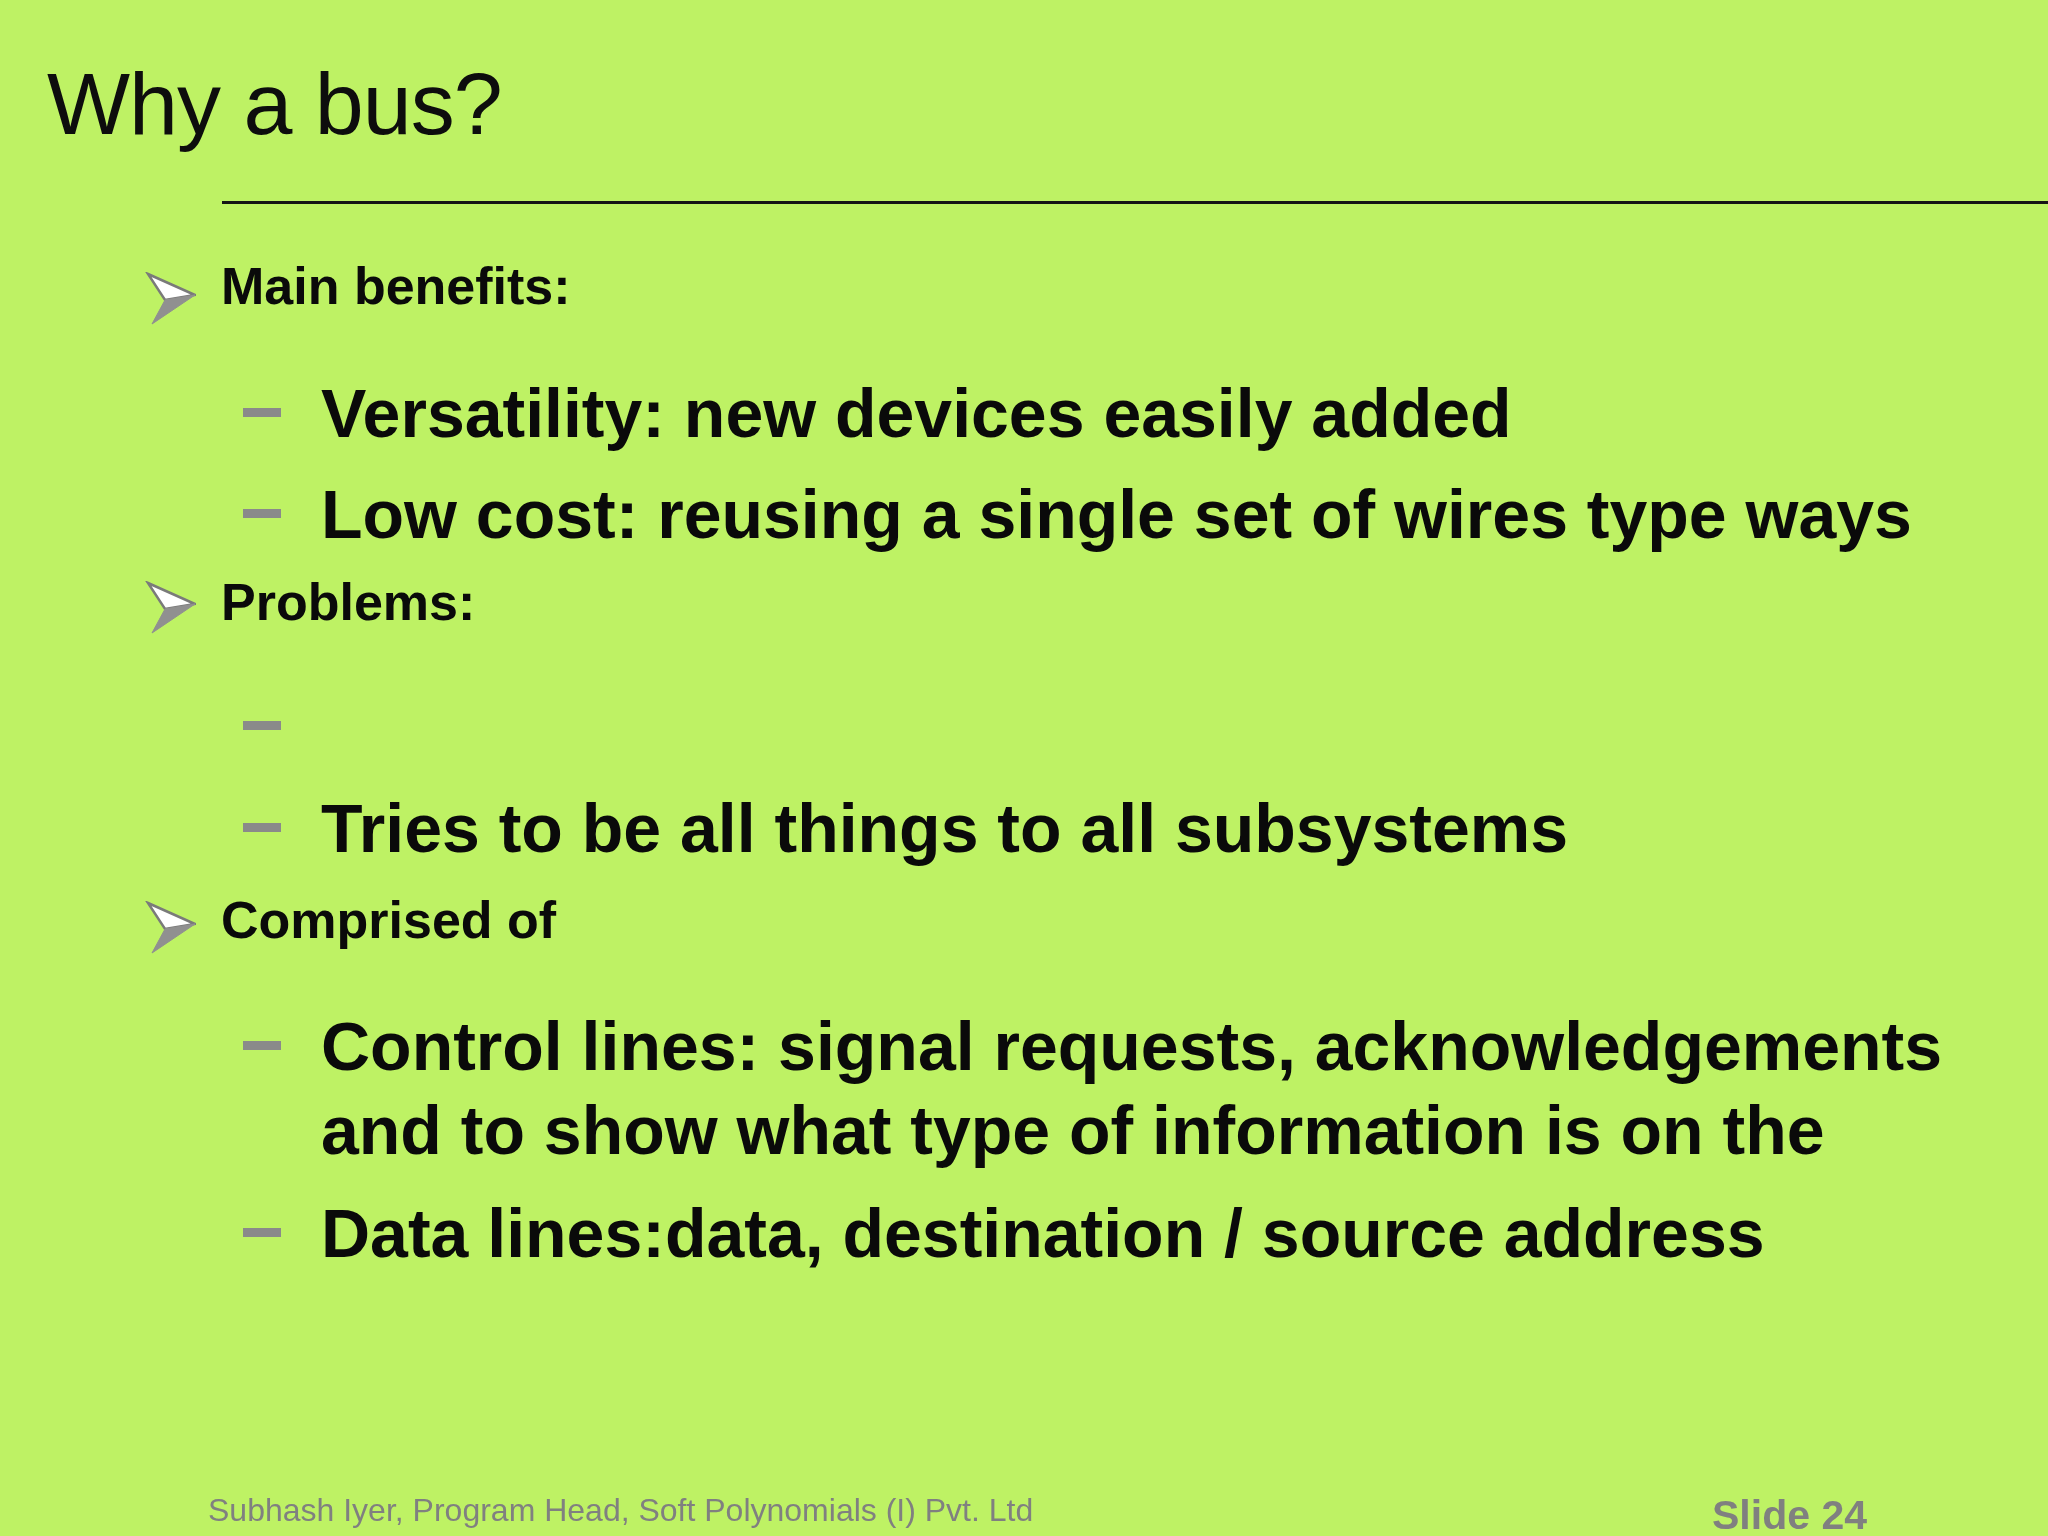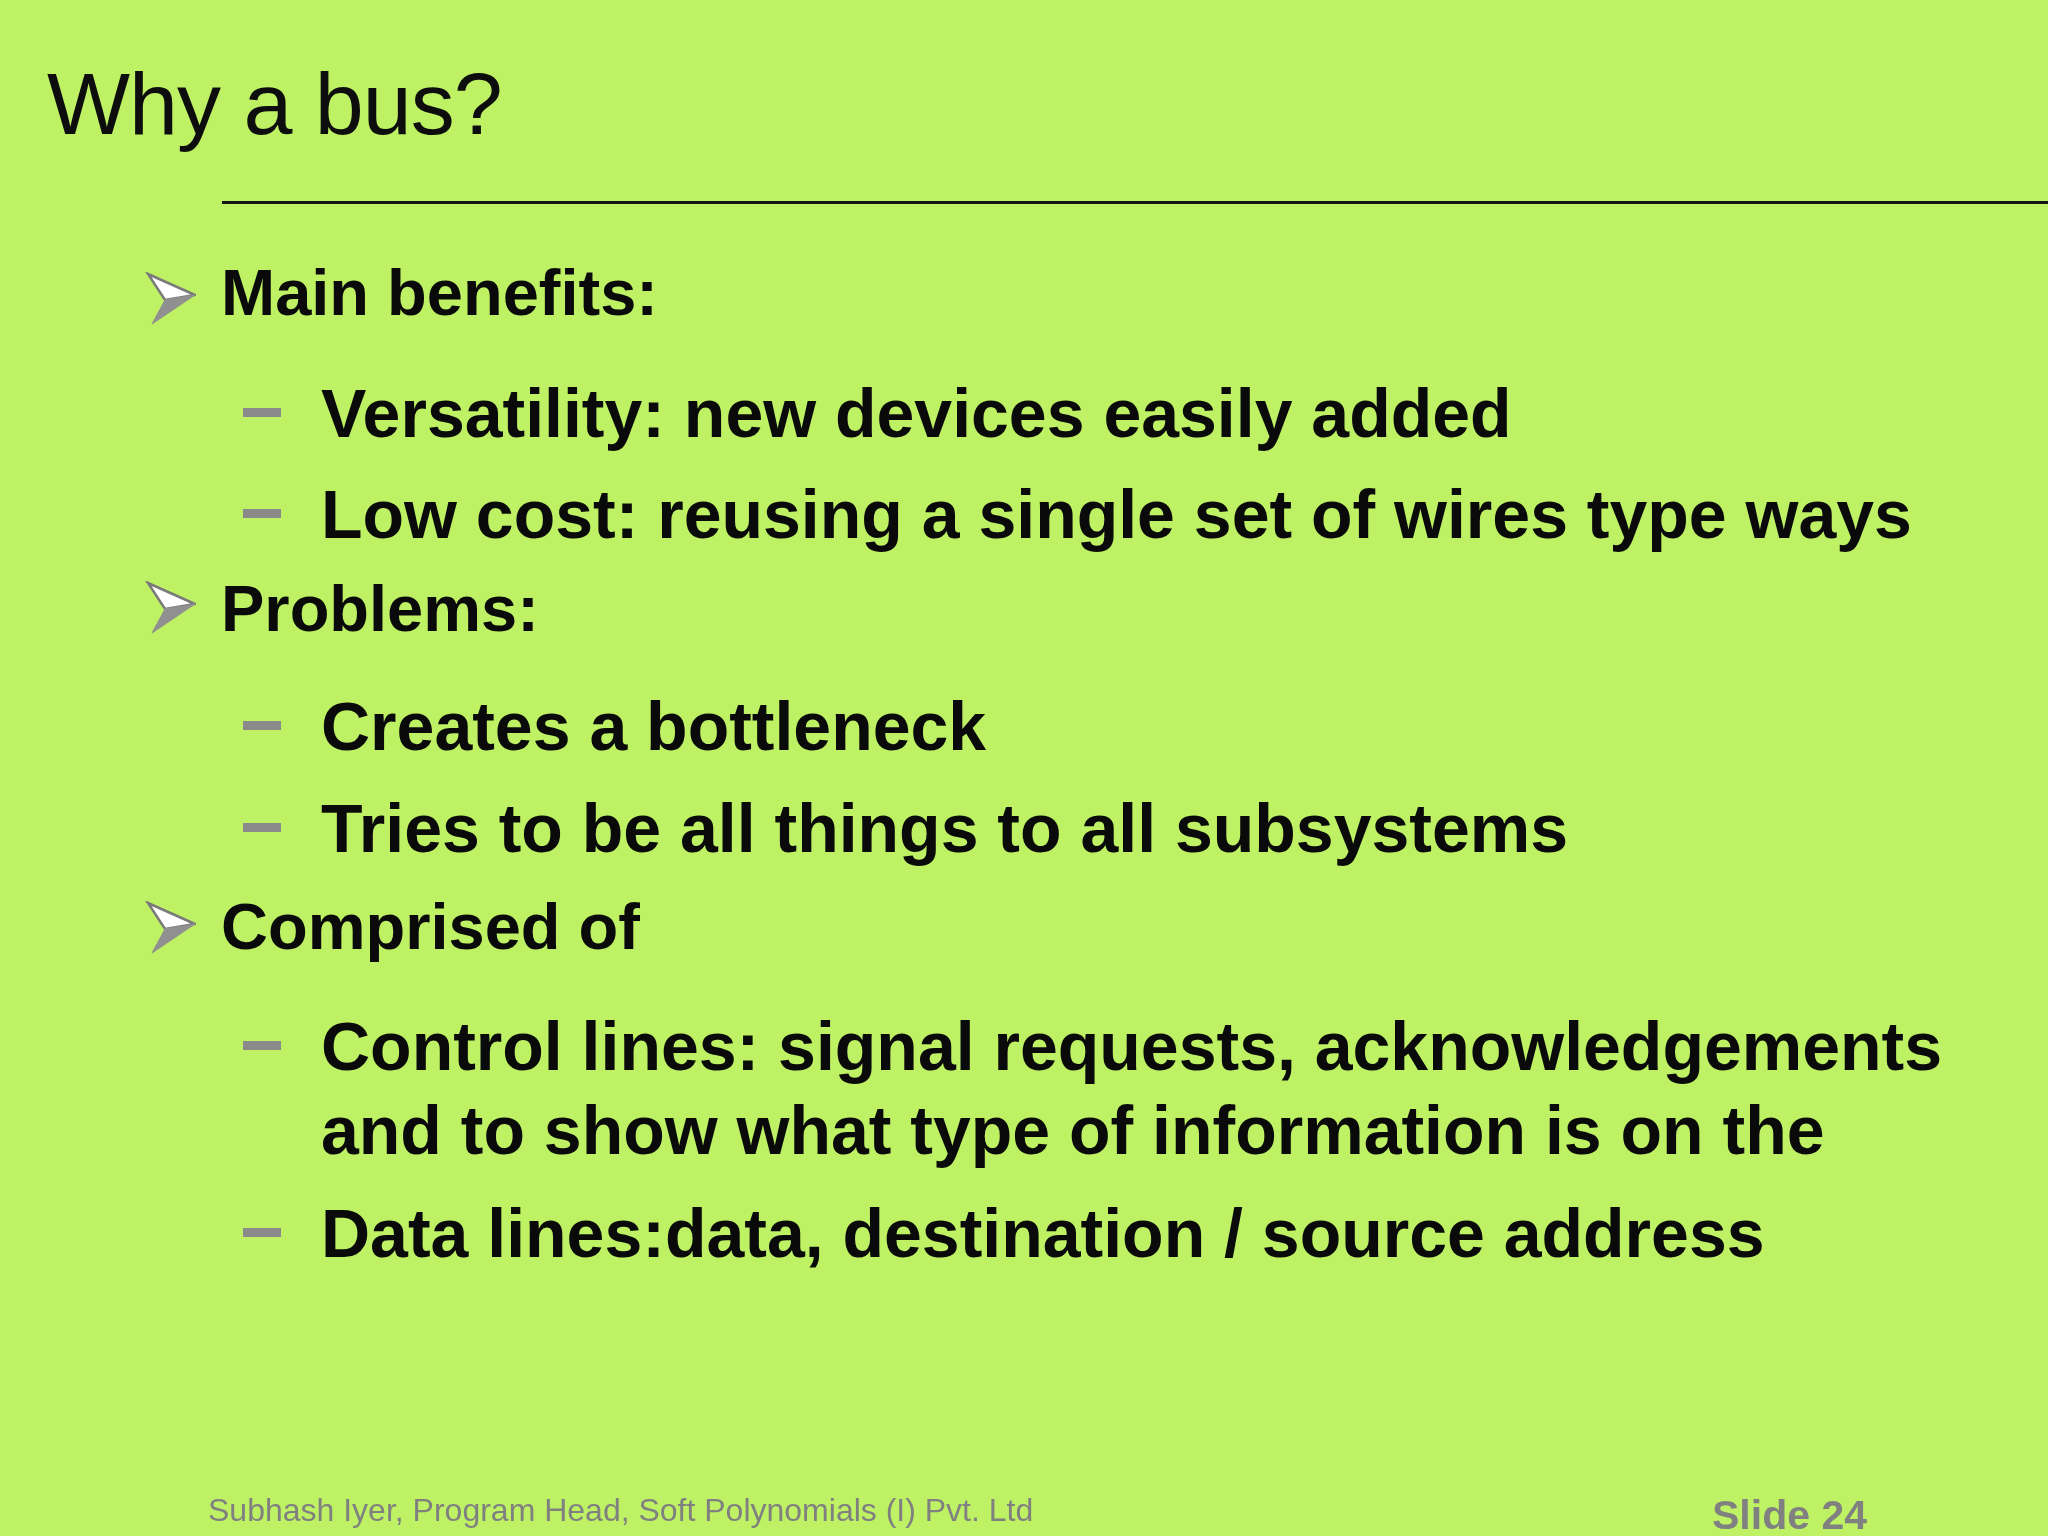--- a/index.html
+++ b/index.html
@@ -31,21 +31,21 @@
     height:3px;
     background:#151515;
   }
   .row{
     position:absolute;
     white-space:nowrap;
     line-height:1;
   }
   .lvl1{
     left:221px;
-    font-size:65px;
+    font-size:52px;
     font-weight:700;
   }
   .lvl2{
     left:313px;
     font-size:68px;
     font-weight:700;
     margin-left:8px;
   }
   .wrap2{
     white-space:pre-line;
@@ -127,21 +127,20 @@
   <div id="dash-lowcost" class="dash-bullet"></div>
   <div id="dash-creates" class="dash-bullet"></div>
   <div id="dash-tries" class="dash-bullet"></div>
   <div id="dash-control" class="dash-bullet"></div>
   <div id="dash-data" class="dash-bullet"></div>
 
   <div id="row-main" class="row lvl1">Main benefits:</div>
   <div id="row-versatility" class="row lvl2">Versatility: new devices easily added</div>
   <div id="row-lowcost" class="row lvl2">Low cost: reusing a single set of wires type ways</div>
   <div id="row-problems" class="row lvl1">Problems:</div>
-  <div id="row-creates" class="row lvl2">Creates a bottleneck</div>
   <div id="row-tries" class="row lvl2">Tries to be all things to all subsystems</div>
   <div id="row-comprised" class="row lvl1">Comprised of</div>
   <div id="row-control" class="row lvl2 wrap2">Control lines: signal requests, acknowledgements
 and to show what type of information is on the</div>
   <div id="row-data" class="row lvl2">Data lines:data, destination / source address</div>
 
   <div class="footer-left">Subhash Iyer, Program Head, Soft Polynomials (I) Pvt. Ltd</div>
   <div class="footer-right">Slide 24</div>
 
 </div>

